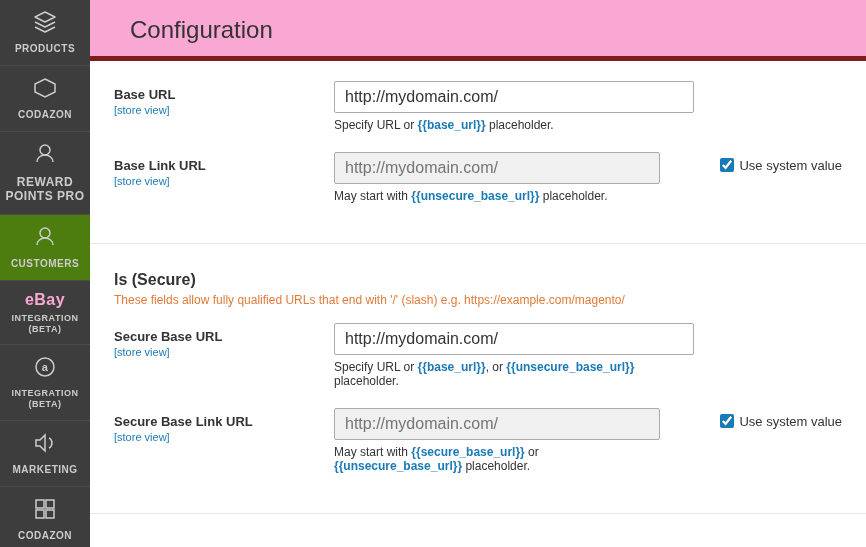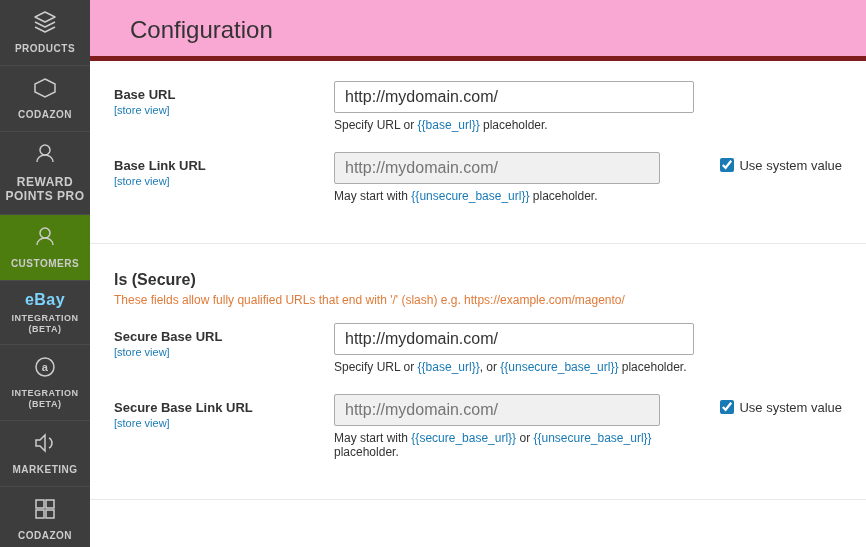--- a/index.html
+++ b/index.html
@@ -113,20 +113,21 @@
       background: #f0f0f0;
       color: #999;
     }
     .form-hint {
       font-size: 12px;
       color: #333;
       margin-top: 5px;
     }
     .form-hint code, .form-hint span.placeholder {
       color: #1a7ab5;
+      font-weight: bold;
     }
     .form-extra-col {
       display: flex;
       align-items: center;
       padding-left: 16px;
       padding-top: 6px;
     }
     .checkbox-label {
       display: flex;
       align-items: flex-start;
@@ -180,21 +181,21 @@
   <div class="sidebar-item active">
     <span class="icon">
       <svg width="24" height="24" viewBox="0 0 24 24">
           <circle cx="12" cy="8" r="5" fill="none" stroke="#ccc" stroke-width="1.5"></circle>
           <path d="M4 20c0-4 3.6-7 8-7s8 3 8 7" fill="none" stroke="#ccc" stroke-width="1.5"></path>
         </svg>
     </span>
     <span class="sidebar-item-label">CUSTOMERS</span>
   </div>
   <div class="sidebar-item">
-    <span class="icon" style="font-size:16px;font-weight:bold;color:#7dd3fc;">eBay</span>
+    <span class="icon" style="font-size:16px;font-weight:bold;color:#f9a8d4;">eBay</span>
     <span class="sidebar-item-label" style="font-size:9px;">INTEGRATION (BETA)</span>
   </div>
   <div class="sidebar-item">
     <span class="icon">
       <svg width="24" height="24" viewBox="0 0 24 24">
           <circle cx="12" cy="12" r="9" fill="none" stroke="#ccc" stroke-width="1.5"></circle>
           <text x="12" y="16" text-anchor="middle" font-size="11" fill="#ccc" font-weight="bold">a</text>
         </svg>
     </span>
     <span class="sidebar-item-label" style="font-size:9px;">INTEGRATION (BETA)</span>

